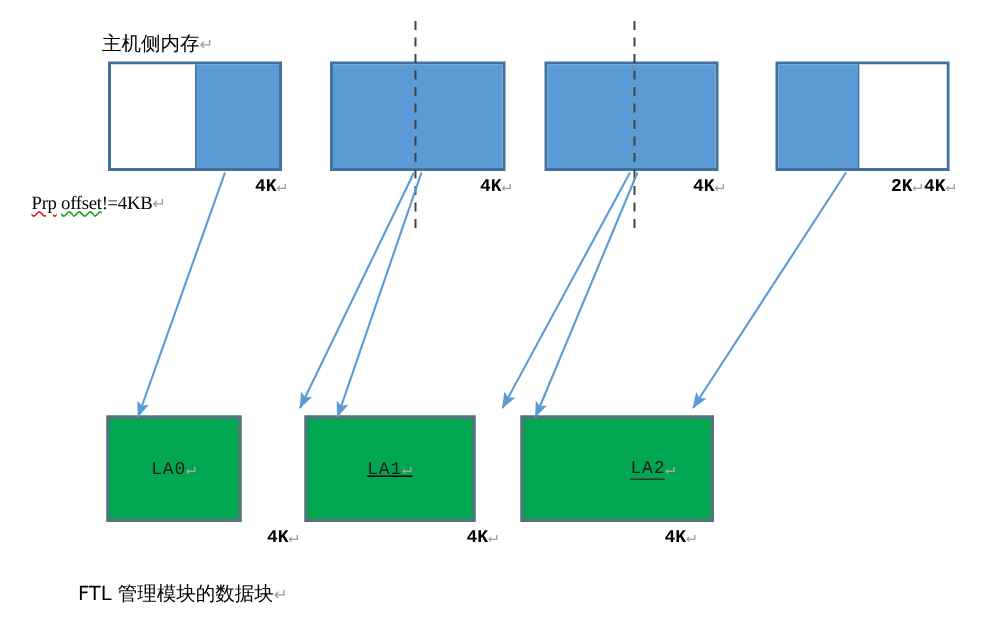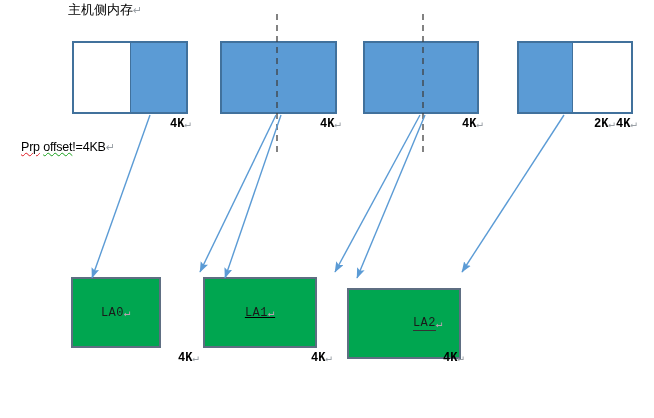--- a/index.html
+++ b/index.html
@@ -55,24 +55,23 @@
     position: absolute;
     white-space: nowrap;
     color: #000000;
     line-height: 1;
   }
   .lbl-cn {
     font-family: "DejaVu Sans", sans-serif;
     font-size: 13px;
   }
   .lbl-mono {
-    font-family: Liberation Sans, sans-serif;
+    font-family: Liberation Serif, serif;
     font-size: 12.5px;
     letter-spacing: -0.2px;
-    margin-top: 12px;
   }
   .size-lbl {
     position: absolute;
     font-family: "Liberation Mono", "DejaVu Sans Mono", monospace;
     font-size: 12px;
     font-weight: bold;
     color: #000000;
     white-space: nowrap;
   }
   .pilcrow {
@@ -98,24 +97,27 @@
     width: 654px;
     height: 418px;
     pointer-events: none;
   }
 </style>
 </head>
 <body>
 
 <div id="canvas" style="width: 654px; height: 418px;">
 
-  <div class="lbl lbl-cn" style="left:68px; top:3px;">
+  <div class="lbl lbl-cn" style="left:68px; top:23px;">
     <span>主机侧内存</span><span class="pilcrow">↵</span>
   </div>
 
+  <div class="lbl lbl-cn" style="left:52px; top:390px;">
+    <span>FTL 管理模块的数据块</span><span class="pilcrow">↵</span>
+  </div>
 
   <div class="lbl lbl-mono" style="left:21px; top:129px;">
     <span class="sq-red">Prp</span><span>&nbsp;</span><span class="sq-green">offset</span><span>!=4KB</span><span class="pilcrow">↵</span>
   </div>
 
 
   <div class="mem-box" id="buf0" style="left: 72px; top: 41px; width: 116px; height: 73px;">
     <div class="seg white" style="width: 50%;"></div>
     <div class="seg blue divider-left" style="width: 50%;"></div>
   </div>
@@ -155,21 +157,21 @@
     <span>4K</span><span class="pilcrow">↵</span>
   </div>
 
   <div class="ftl-box" id="la1" style="left: 203px; top: 277px; width: 114px; height: 71px; text-decoration: underline;">
     <span class="ftl-label"><span>LA1</span><span class="pilcrow">↵</span></span>
   </div>
   <div class="size-lbl" id="la1-4k" style="left: 311px; top: 351px;">
     <span>4K</span><span class="pilcrow">↵</span>
   </div>
 
-  <div class="ftl-box" id="la2" style="left: 347px; top: 288px; width: 114px; height: 71px; padding-left: 48px;">
+  <div class="ftl-box" id="la2" style="left: 347px; top: 277px; width: 129px; height: 71px; padding-left: 48px;">
     <span class="ftl-label underline-thin"><span>LA2</span></span>
       <span class="ftl-label"><span class="pilcrow">↵</span></span>
   </div>
   <div class="size-lbl" id="la2-4k" style="left: 443px; top: 351px;">
     <span>4K</span><span class="pilcrow">↵</span>
   </div>
 
   <svg class="overlay" id="overlay" viewBox="0 0 654 418" xmlns="http://www.w3.org/2000/svg">
     <defs>
       <marker id="ah" markerWidth="9" markerHeight="9" refX="7.2" refY="3.1" orient="auto" markerUnits="strokeWidth">

